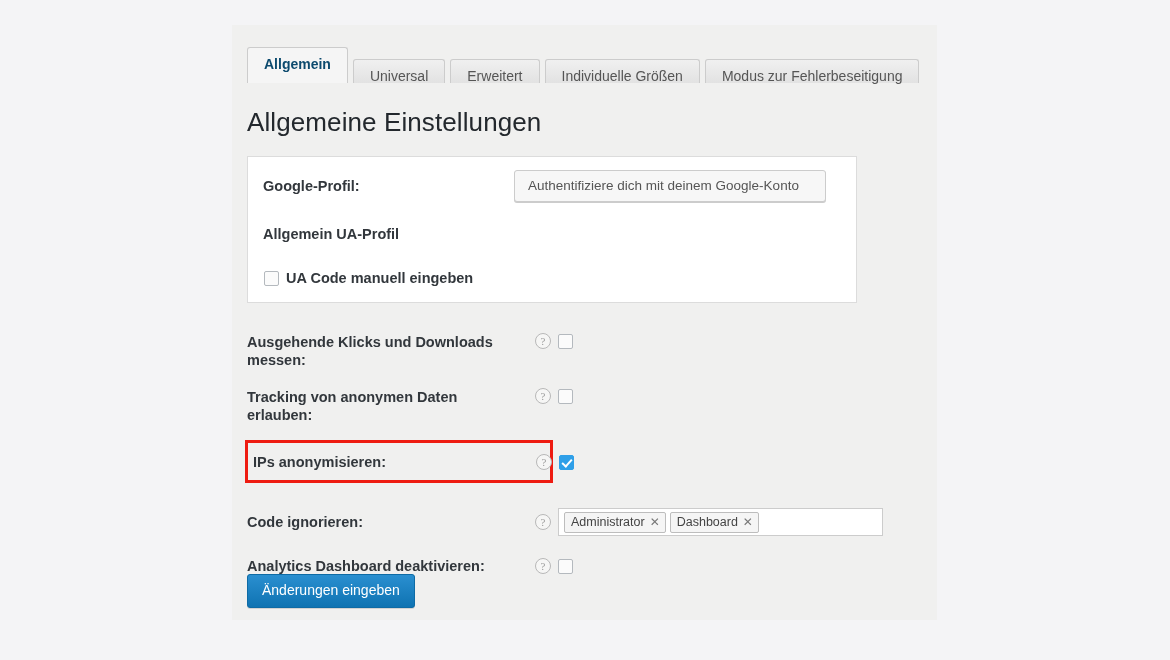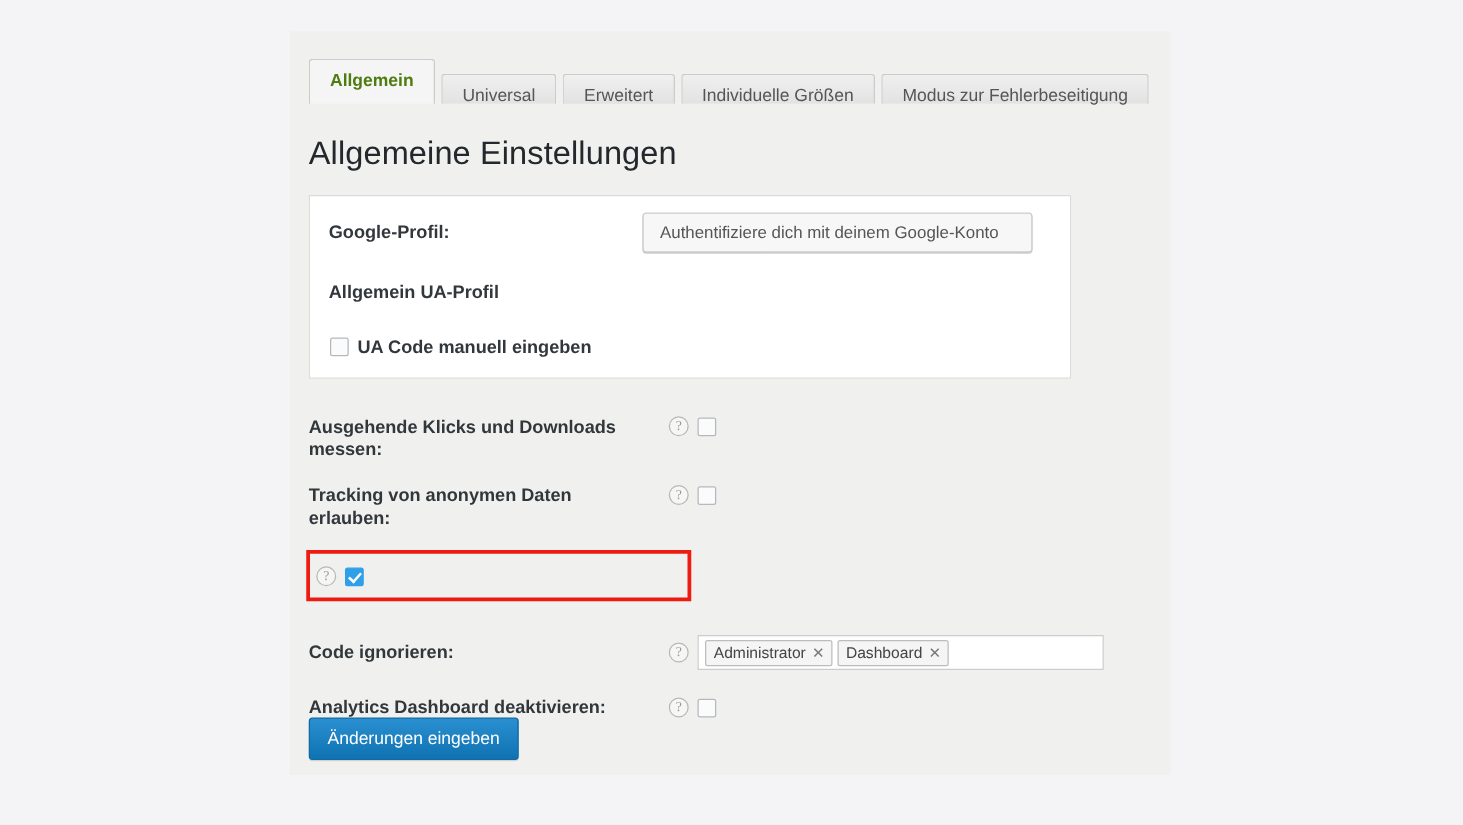--- a/index.html
+++ b/index.html
@@ -44,21 +44,21 @@
     color: #555;
     background: #e6e6e6;
     background-image: linear-gradient(#f0f0f0, #e2e2e2);
     white-space: nowrap;
     box-sizing: border-box;
     height: 24px;
   }
   .tab.active {
     background: #f5f5f5;
     background-image: none;
-    color: #4d7c0f;
+    color: #0c4a6e;
     font-weight: bold;
     border-color: #ccc;
     height: 36px;
     padding-bottom: 11px;
   }
 
   
   #page-title {
     position: absolute;
     left: 15px;
@@ -103,21 +103,21 @@
     box-shadow: 0 1px 0 #ccc;
     cursor: pointer;
     white-space: nowrap;
   }
 
   #ua-manual-row {
     position: absolute;
     left: 16px;
     top: 113px;
     display: flex;
-    align-items: flex-start;
+    align-items: flex-end;
     gap: 7px;
   }
   #ua-manual-label {
     font-size: 14.5px;
     color: #32373c;
     font-weight: bold;
   }
 
   
   .cbox {
@@ -292,20 +292,21 @@
 
   <div class="opt-row" id="row-anon">
     <div class="opt-label">Tracking von anonymen Daten erlauben:</div>
     <div class="opt-controls">
       <span class="help-icon">?</span>
       <span class="cbox"></span>
     </div>
   </div>
 
   <div class="opt-row" id="row-ips">
+    <div class="opt-label">IPs anonymisieren:</div>
     <div class="opt-controls">
       <span class="help-icon">?</span>
       <span class="cbox checked"></span>
     </div>
   </div>
 
   <div class="opt-row" id="row-users">
     <div class="opt-label">Code ignorieren:</div>
     <div class="opt-controls">
       <span class="help-icon">?</span>

